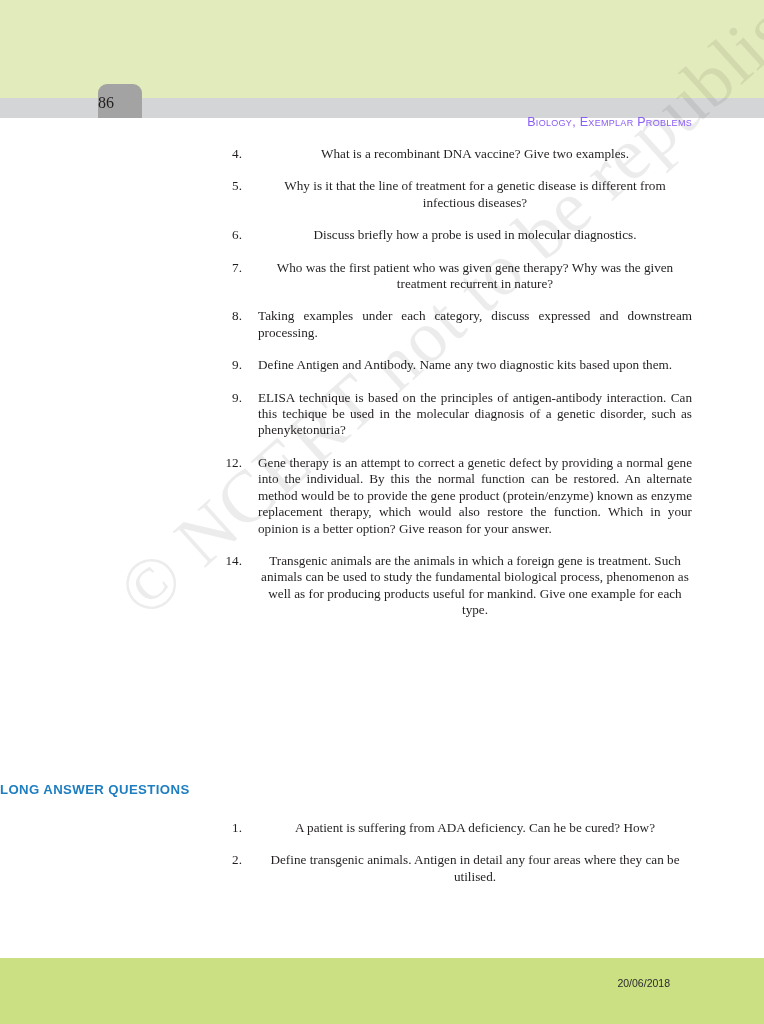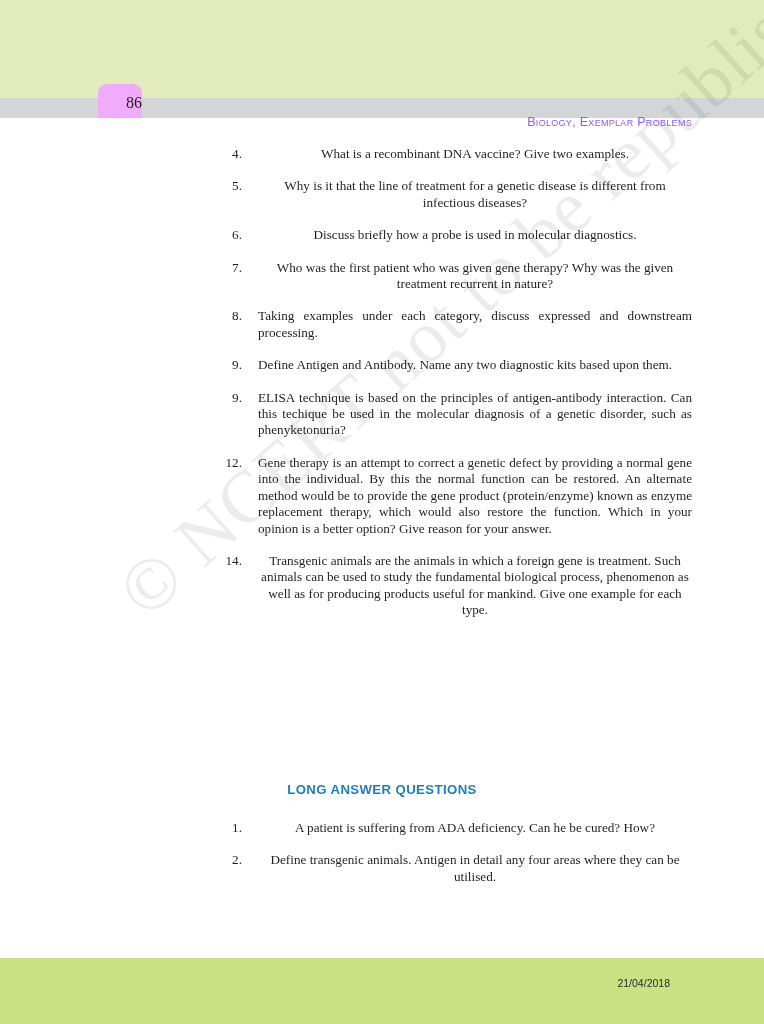--- a/index.html
+++ b/index.html
@@ -42,26 +42,26 @@
     background: #d4d5d7;
   }
 
   
   .page-number-tab {
     position: absolute;
     left: 98px;
     top: 84px;
     width: 44px;
     height: 34px;
-    background: #f0abfc;
+    background: #a3a3a3;
     border-radius: 9px 9px 0 0;
     z-index: 4;
     display: flex;
     align-items: center;
-    justify-content: flex-end;
+    justify-content: flex-start;
   }
   .page-number-tab .num {
     font-family: "Liberation Serif", serif;
     font-size: 16px;
     color: #231f20;
     line-height: 1;
     padding-top: 4px;
   }
 
   
@@ -147,21 +147,20 @@
   .qtext.left {
     text-align: center;
   }
 
   
   .section-heading {
     position: absolute;
     left: 0;
     top: 782px;
     width: 764px;
-    text-align: center;
     font-family: "Liberation Sans", sans-serif;
     font-size: 13.2px;
     font-weight: bold;
     color: #1f7ec0;
     letter-spacing: 0.4px;
     z-index: 3;
   }
 
   .qlist-long {
     position: absolute;
@@ -274,15 +273,15 @@
       <div class="qrow">
         <div class="qnum">2.</div>
         <div class="qtext left">Define transgenic animals. Antigen in detail any four areas where they can be utilised.</div>
       </div>
 
     </div>
 
   </div>
 
   <div class="bottom-band"></div>
-  <div class="footer-date">21/04/2018</div>
+  <div class="footer-date">20/06/2018</div>
 
 </div>
 
 </body></html>

